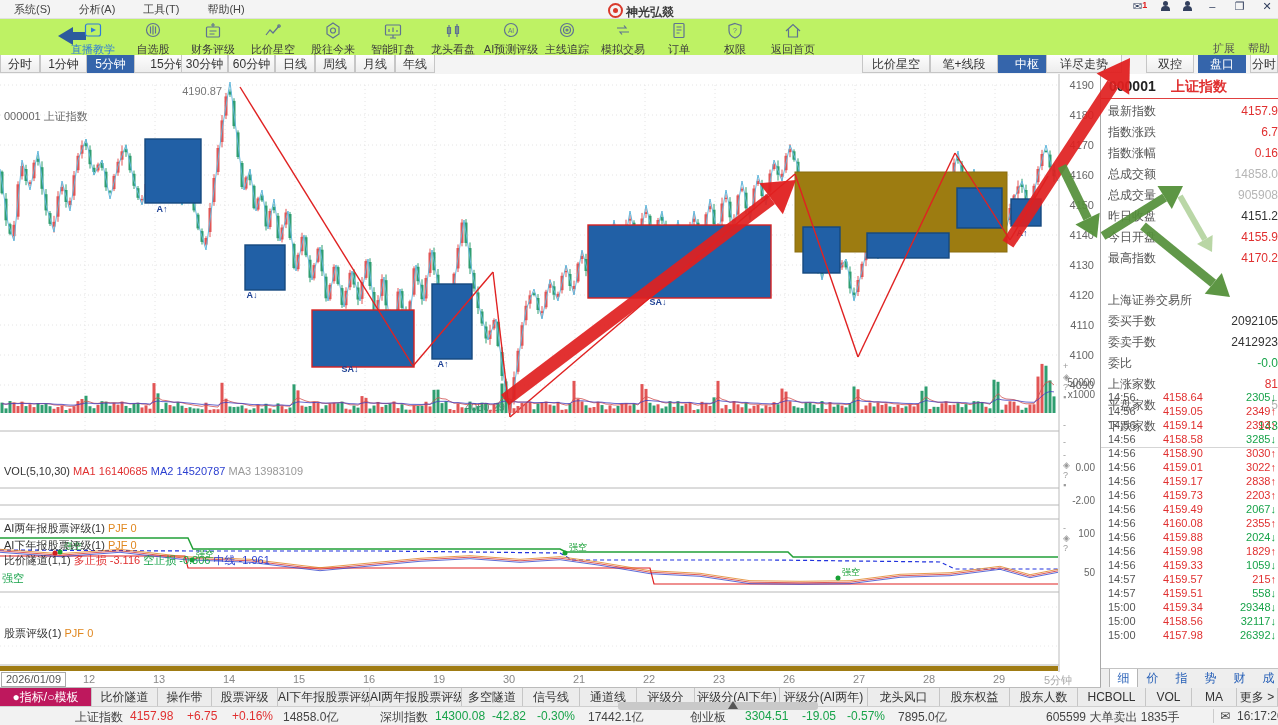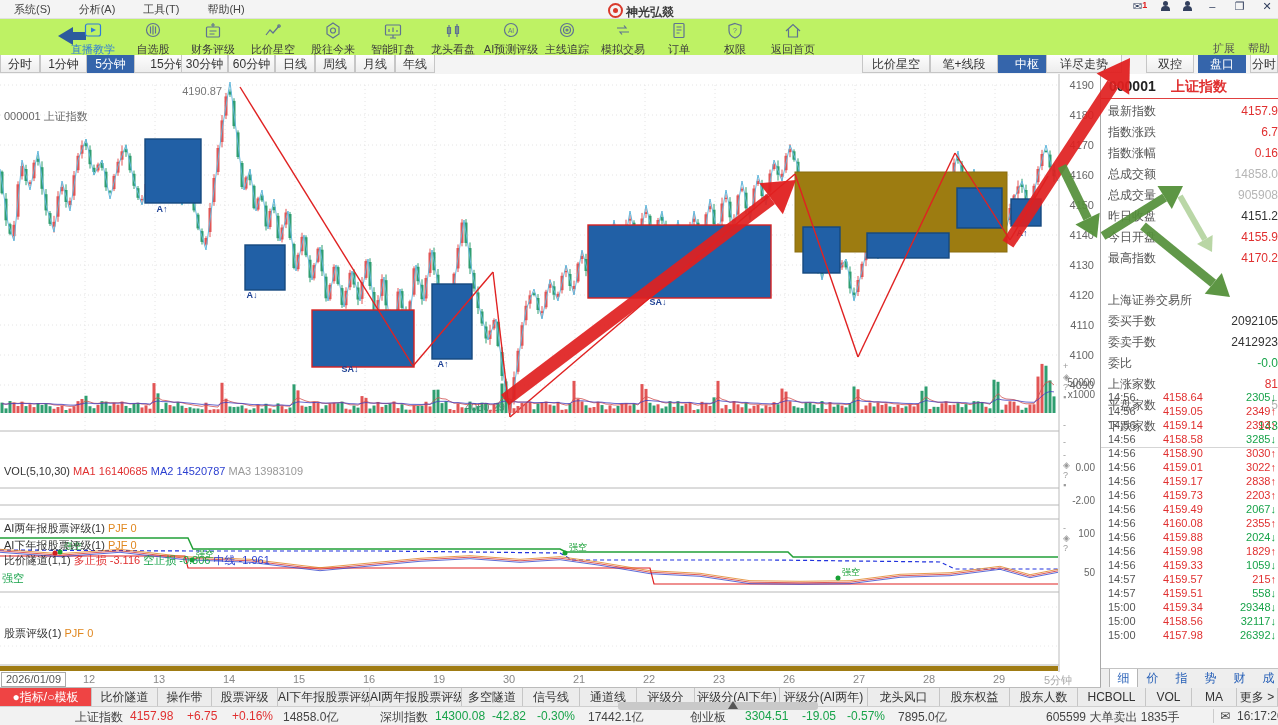--- a/index.html
+++ b/index.html
@@ -59,21 +59,21 @@
   .trow{position:absolute;left:0;width:178px;height:14px;line-height:14px;font-size:11px;overflow:hidden;}
   .trow .tt{position:absolute;left:7px;color:#555;}
   .trow .tp{position:absolute;left:62px;color:#e03030;}
   .trow .tv{position:absolute;right:3px;}
   .mtabs{position:absolute;left:0;top:594px;width:178px;height:19px;background:#eee;border-top:1px solid #c3c3c3;}
   .mtab{position:absolute;top:0;width:29px;height:18px;line-height:18px;text-align:center;color:#2a62b8;font-size:12px;cursor:pointer;}
   .mtab.active{background:#fff;border-left:1px solid #b5b5b5;border-right:1px solid #b5b5b5;box-sizing:border-box;}
   
   .bottomtabs{position:absolute;left:0;top:687px;width:1278px;height:19px;background:#ececec;border-top:1px solid #bbb;}
   .btab{position:absolute;top:0;height:18px;line-height:18px;text-align:center;font-size:12px;color:#333;border-right:1px solid #c6c6c6;box-sizing:border-box;cursor:pointer;white-space:nowrap;overflow:hidden;}
-  .btab.active{background:#ef4444;color:#fff;}
+  .btab.active{background:#be185d;color:#fff;}
   
   .statusbar{position:absolute;left:0;top:706px;width:1278px;height:19px;background:#f2f2f2;border-top:1px solid #cfcfcf;font-size:12px;}
   .statusbar span{position:absolute;top:2px;white-space:nowrap;}
   .s-dark{color:#444;} .s-red{color:#e03030;} .s-green{color:#18a34a;}
   .hscroll{position:absolute;left:618px;top:-5px;width:200px;height:8px;background:#c9c9c9;border-radius:3px;}
   .hscroll .tri{position:absolute;left:110px;top:-1px;width:0;height:0;border-left:5px solid transparent;border-right:5px solid transparent;border-bottom:8px solid #555;}
   .sep{position:absolute;top:2px;width:1px;height:14px;background:#ccc;}
   #overlay{position:absolute;left:0;top:0;z-index:50;pointer-events:none;}
 </style>
 </head>

